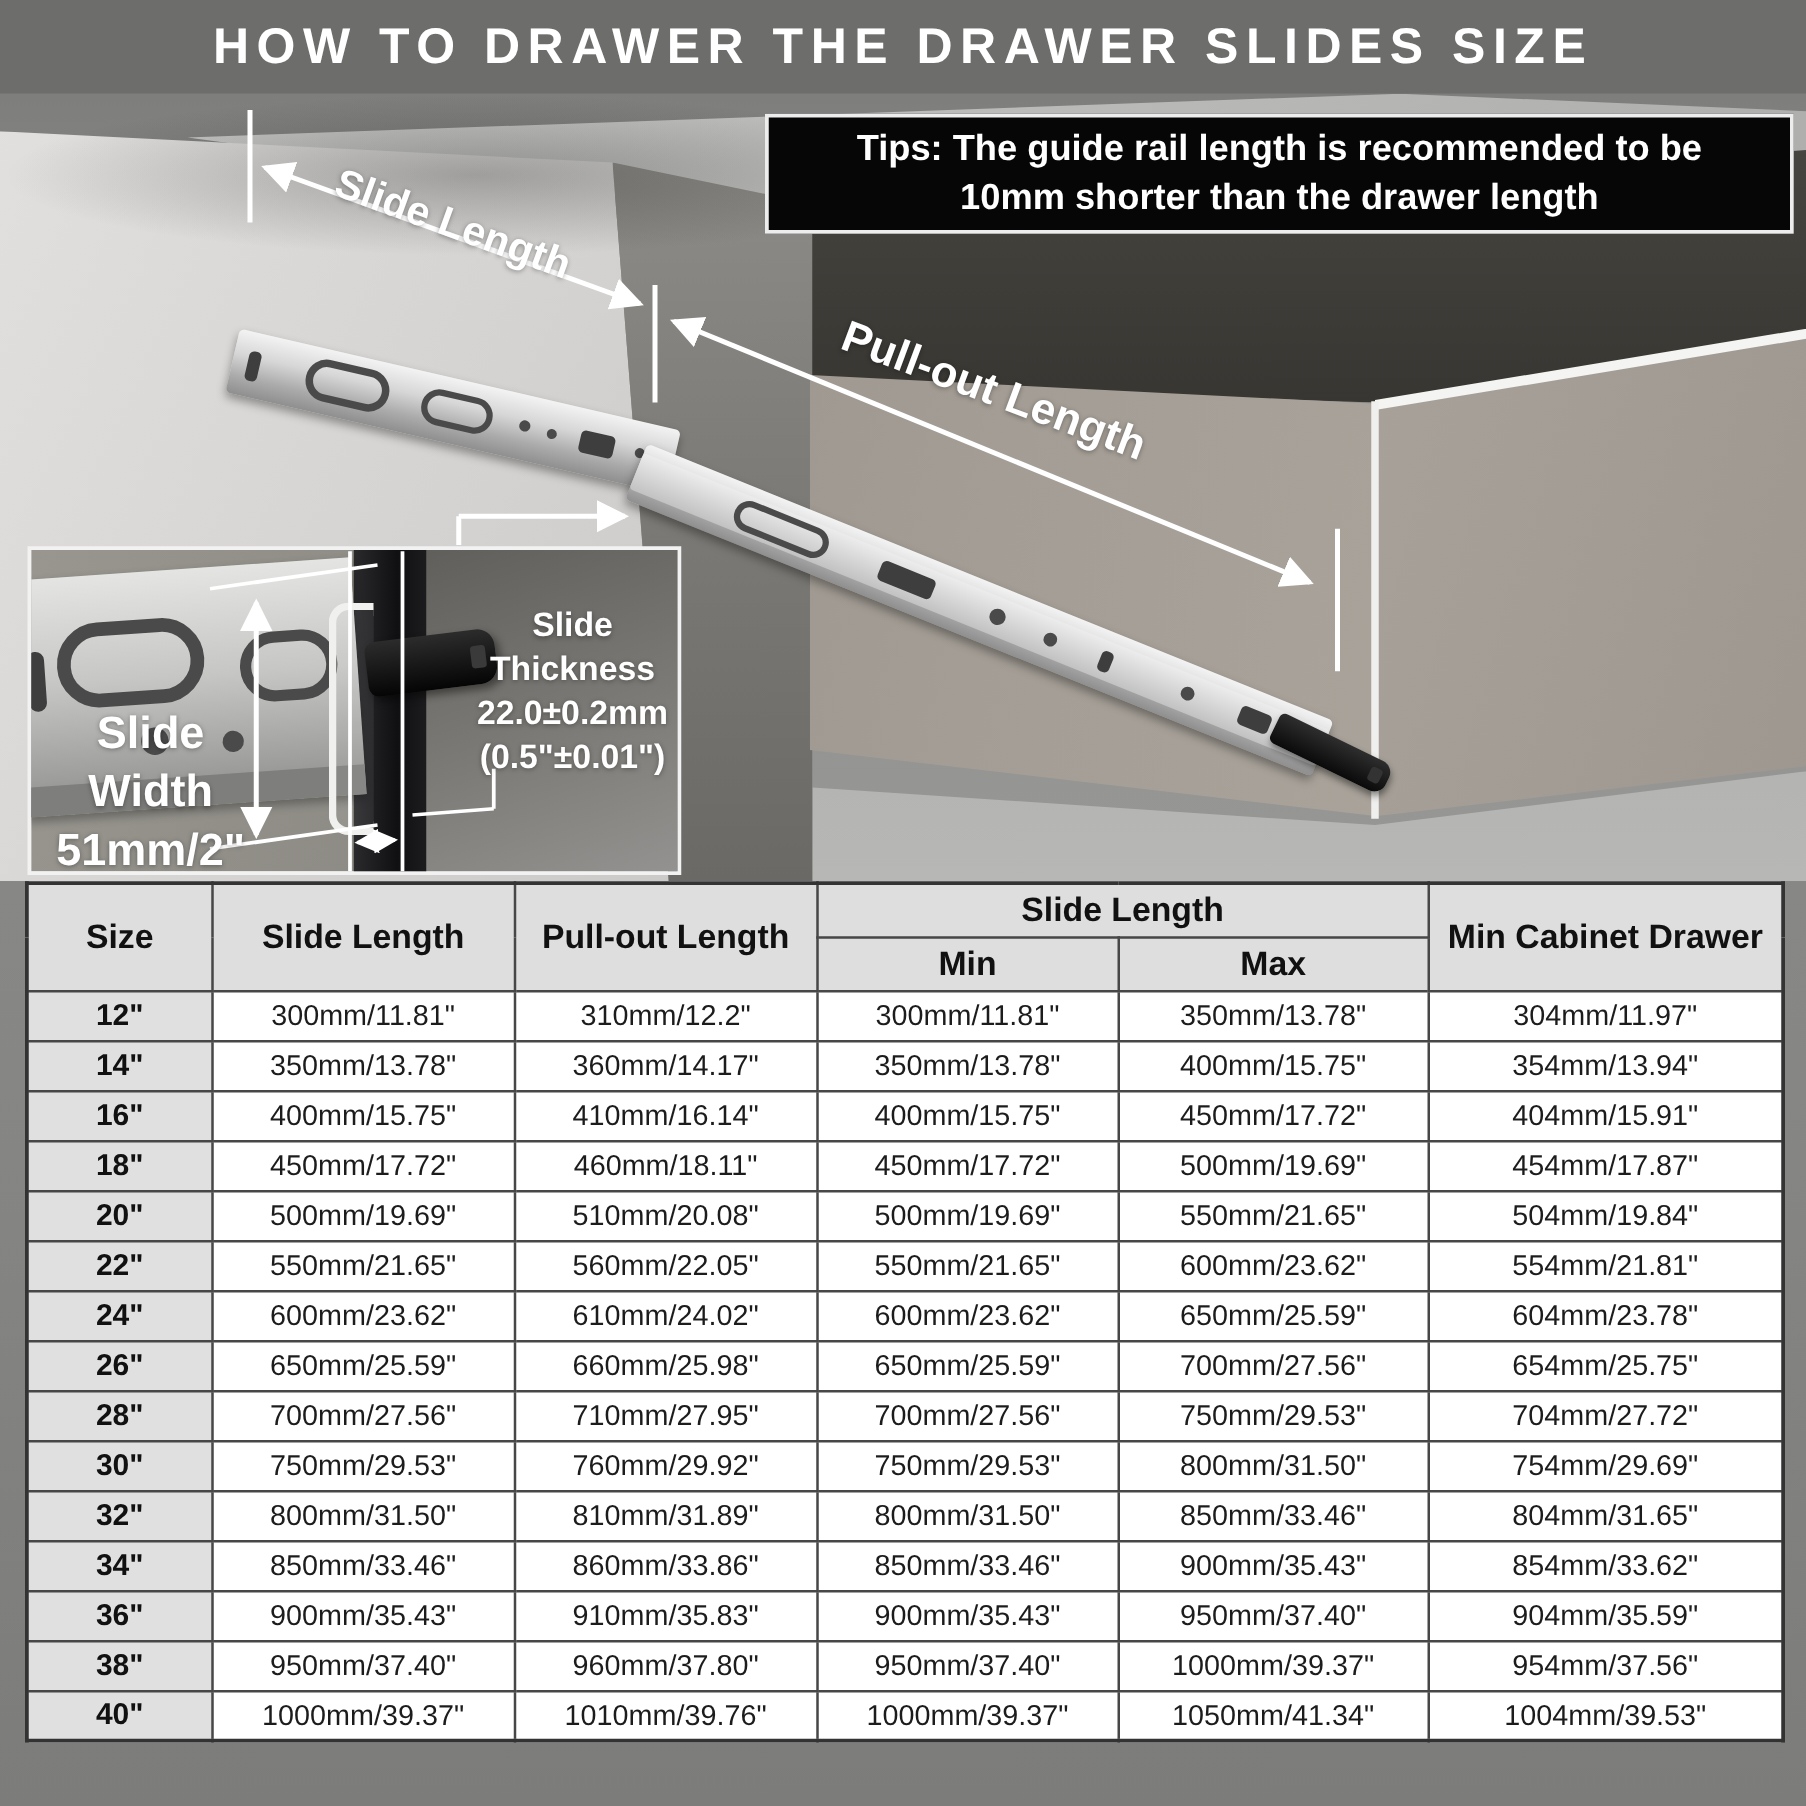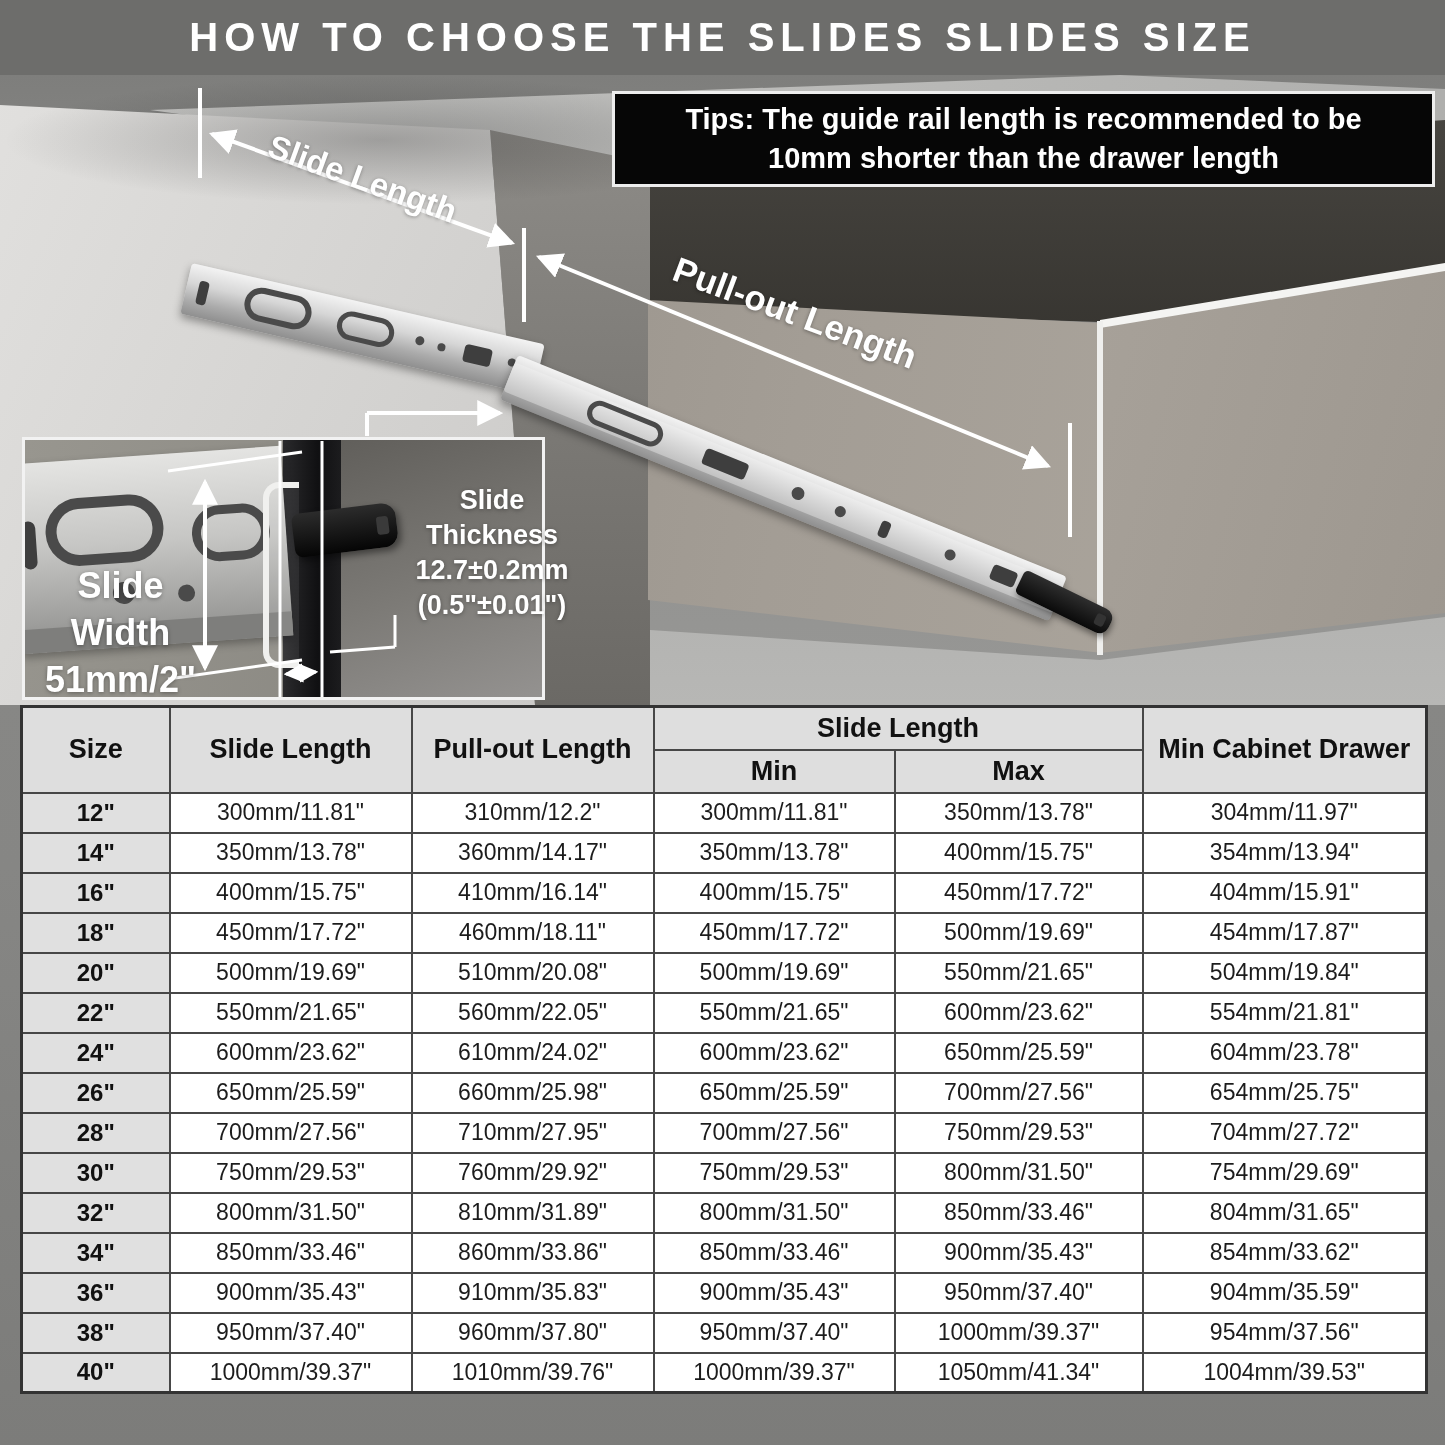--- a/index.html
+++ b/index.html
@@ -80,39 +80,39 @@
 
   
   .anno { position:absolute; left:0; top:0; width:1445px; height:630px; z-index:20; pointer-events:none; }
 
   
   .scene-label { position:absolute; color:#ffffff; font-weight:bold; z-index:30;
     text-shadow:0 1px 4px rgba(0,0,0,.35); text-align:center; }
   .lbl-slide-length { left:245px; top:85px; width:235px; font-size:33px; transform:rotate(20deg); white-space:nowrap; }
   .lbl-pull-out { left:640px; top:218px; width:310px; font-size:35px; transform:rotate(20.5deg); white-space:nowrap; }
   .lbl-slide-width { left:28px; top:488px; width:185px; font-size:36px; line-height:1.3; }
-  .lbl-thickness { left:378px; top:408px; width:160px; font-size:27px; line-height:1.3;margin-left:34px; }
+  .lbl-thickness { left:378px; top:408px; width:160px; font-size:27px; line-height:1.3; }
   .lbl-thickness span, .lbl-slide-width span { display:block; }
 
   
   .spec-table { position:absolute; left:20px; top:705px; width:1405px;
     border-collapse:collapse; table-layout:fixed; background:#ffffff;
     border:3px solid #333333; z-index:50; }
   .spec-table th, .spec-table td { border:2px solid #474747; text-align:center; vertical-align:middle; }
   .spec-table thead th { background:#dedede; color:#111111; font-size:27px; font-weight:bold; height:43px; }
   .spec-table td { height:40px; font-size:23px; color:#1c1c1c; background:#ffffff; font-weight:normal; }
   .spec-table td.size-cell { background:#e0e0e0; font-weight:bold; font-size:24px; color:#111111; }
 </style>
 </head>
 <body>
 
 <div class="page">
 
   <div class="title-bar">
-    <h1>HOW TO CHOOSE THE SLIDES SLIDES SIZE</h1>
+    <h1>HOW TO DRAWER THE DRAWER SLIDES SIZE</h1>
   </div>
 
   <div class="scene">
     <div class="shape wall"></div>
     <div class="shape counter-top"></div>
     <div class="shape cabinet-opening"></div>
     <div class="shape side-panel"></div>
     <div class="shape cabinet-face"></div>
     <div class="shape floor"></div>
     <div class="shape drawer-shadow"></div>
@@ -193,21 +193,21 @@
 
     <div class="scene-label lbl-slide-length">Slide Length</div>
     <div class="scene-label lbl-pull-out">Pull-out Length</div>
     <div class="scene-label lbl-slide-width">
       <span>Slide Width</span>
       <span>51mm/2"</span>
     </div>
     <div class="scene-label lbl-thickness">
       <span>Slide</span>
       <span>Thickness</span>
-      <span>12.7±0.2mm</span>
+      <span>22.0±0.2mm</span>
       <span>(0.5"±0.01")</span>
     </div>
 
     <div class="tips-box">
       <p>Tips: The guide rail length is recommended to be 10mm shorter than the drawer length</p>
     </div>
   </div>
 
   <table class="spec-table">
     <colgroup>

